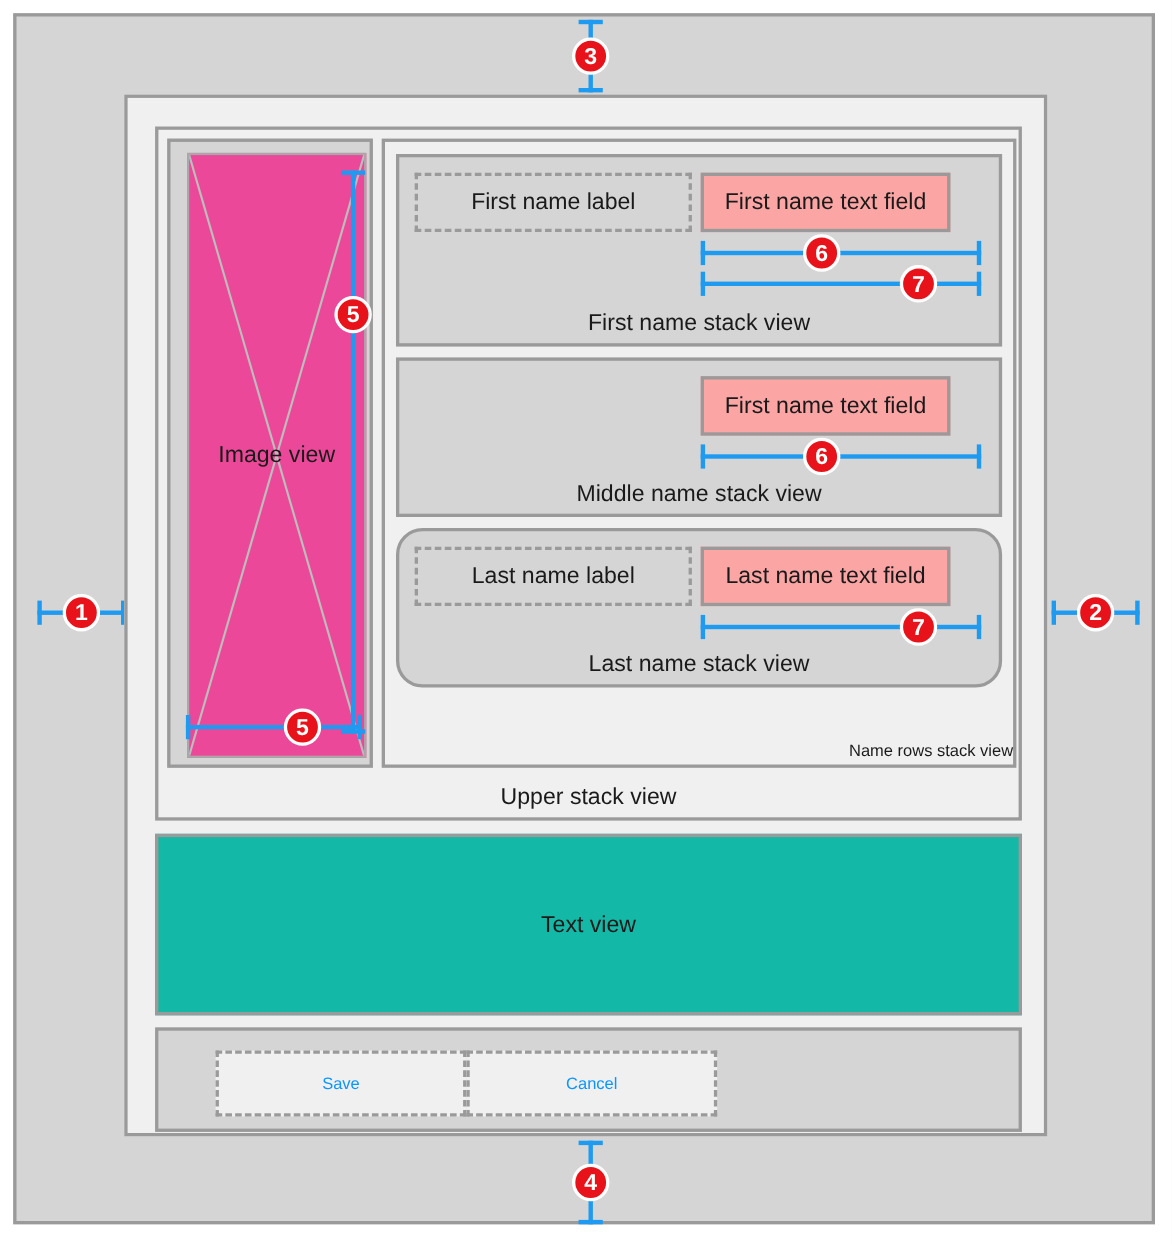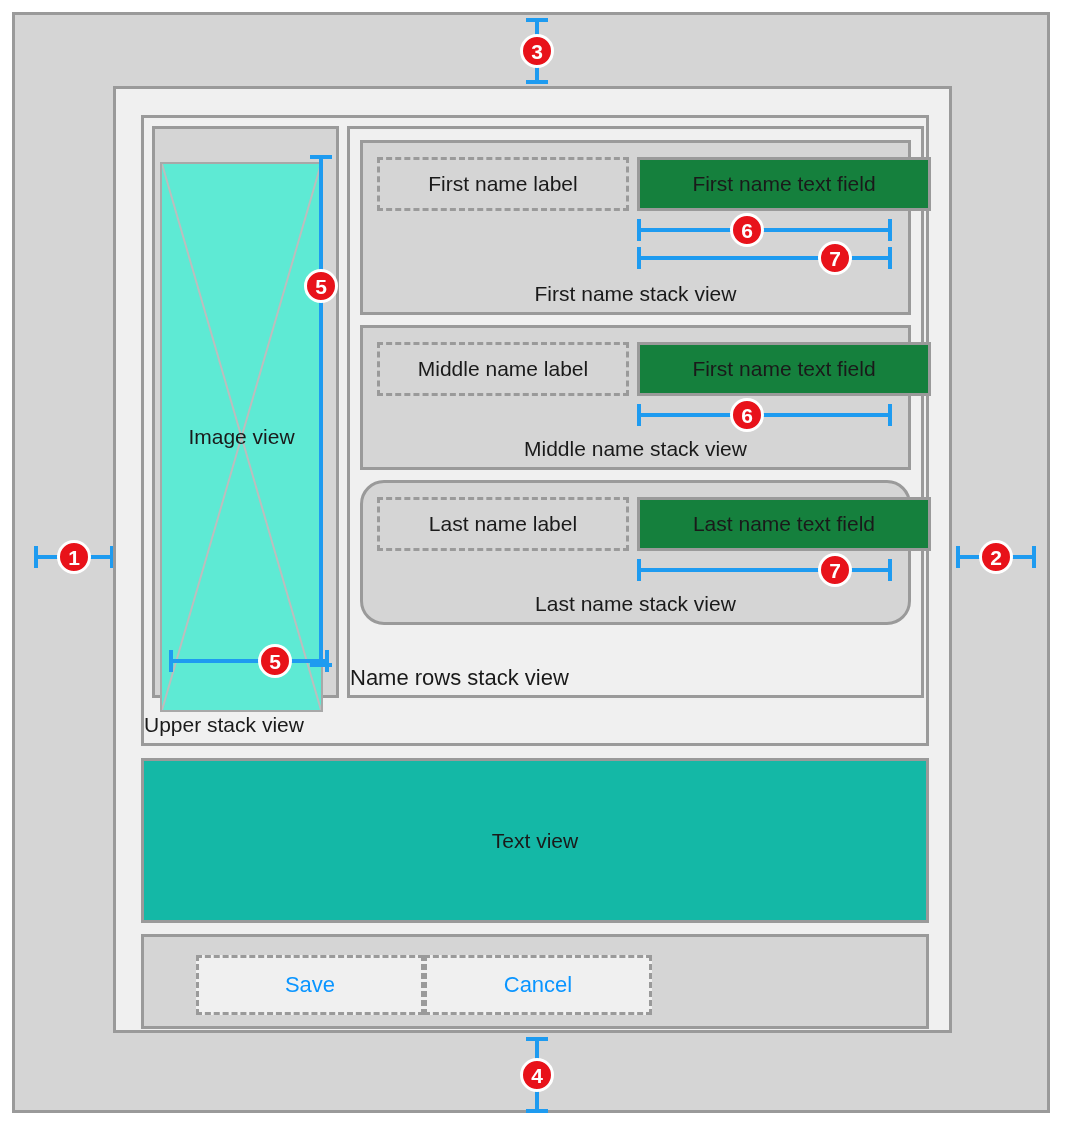--- a/index.html
+++ b/index.html
@@ -51,46 +51,45 @@
     height: 631px;
     box-sizing: border-box;
     background: #f0f0f0;
     border: 3px solid #9a9a9a;
   }
   .upper-stack-label {
     position: absolute;
     left: 0;
     right: 0;
     bottom: 6px;
-    text-align: left;
+    text-align: center;
     font-size: 21px;
     color: #1a1a1a;
   }
 
   
   .imageview-wrap {
     position: absolute;
     left: 8px;
     top: 8px;
     width: 187px;
     height: 572px;
     box-sizing: border-box;
     background: #d5d5d5;
     border: 3px solid #9a9a9a;
   }
   .imageview {
     position: absolute;
-    left: 5px;
+    left: 15px;
     top: 10px;
     width: 163px;
     height: 550px;
     box-sizing: border-box;
-    background: #5eead4;
+    background: #ec4899;
     border: 2px solid #a8a8a8;
-    margin-top: 23px;
   }
   .imageview svg {
     position: absolute;
     left: 0;
     top: 0;
     width: 100%;
     height: 100%;
   }
   .imageview-label {
     position: absolute;
@@ -112,22 +111,22 @@
     height: 572px;
     box-sizing: border-box;
     background: #f0f0f0;
     border: 3px solid #9a9a9a;
   }
   .namerows-label {
     position: absolute;
     left: 0;
     right: 0;
     bottom: 4px;
-    text-align: left;
-    font-size: 22px;
+    text-align: right;
+    font-size: 15px;
     color: #1a1a1a;
   }
 
   
   .row-stack {
     position: absolute;
     left: 10px;
     width: 551px;
     box-sizing: border-box;
     background: #d5d5d5;
@@ -148,24 +147,24 @@
     display: flex;
     align-items: center;
     justify-content: center;
     font-size: 21px;
     color: #1a1a1a;
   }
   .row-field {
     position: absolute;
     left: 274px;
     top: 14px;
-    width: 294px;
+    width: 227px;
     height: 54px;
     box-sizing: border-box;
-    background: #15803d;
+    background: #fca5a5;
     border: 3px solid #9a9a9a;
     display: flex;
     align-items: center;
     justify-content: center;
     font-size: 21px;
     color: #1a1a1a;
   }
   .row-stack-label {
     position: absolute;
     left: 0;
@@ -275,21 +274,21 @@
     position: absolute;
     top: 18px;
     width: 228px;
     height: 60px;
     box-sizing: border-box;
     background: #f0f0f0;
     border: 3px dashed #9a9a9a;
     display: flex;
     align-items: center;
     justify-content: center;
-    font-size: 22px;
+    font-size: 15px;
     color: #0a95ff;
   }
   .btn.b0 { left: 52px; }
   .btn.b1 { left: 280px; }
   .btn.b2 { left: 508px; }
 </style>
 </head>
 <body>
 
 <div id="root">
@@ -369,21 +368,20 @@
             <div class="bar"></div>
             <div class="cap left"></div>
             <div class="cap right"></div>
           </div>
           <div class="badge" style="left:455px; top:98px;">7</div>
 
           <div class="row-stack-label">First name stack view</div>
         </div>
 
         <div class="row-stack middle">
-          <div class="row-label">Middle name label</div>
           <div class="row-field">First name text field</div>
 
           <div class="hmeasure" style="left:274px; top:76px; width:255px;">
             <div class="bar"></div>
             <div class="cap left"></div>
             <div class="cap right"></div>
           </div>
           <div class="badge" style="left:367px; top:70px;">6</div>
 
           <div class="row-stack-label">Middle name stack view</div>

